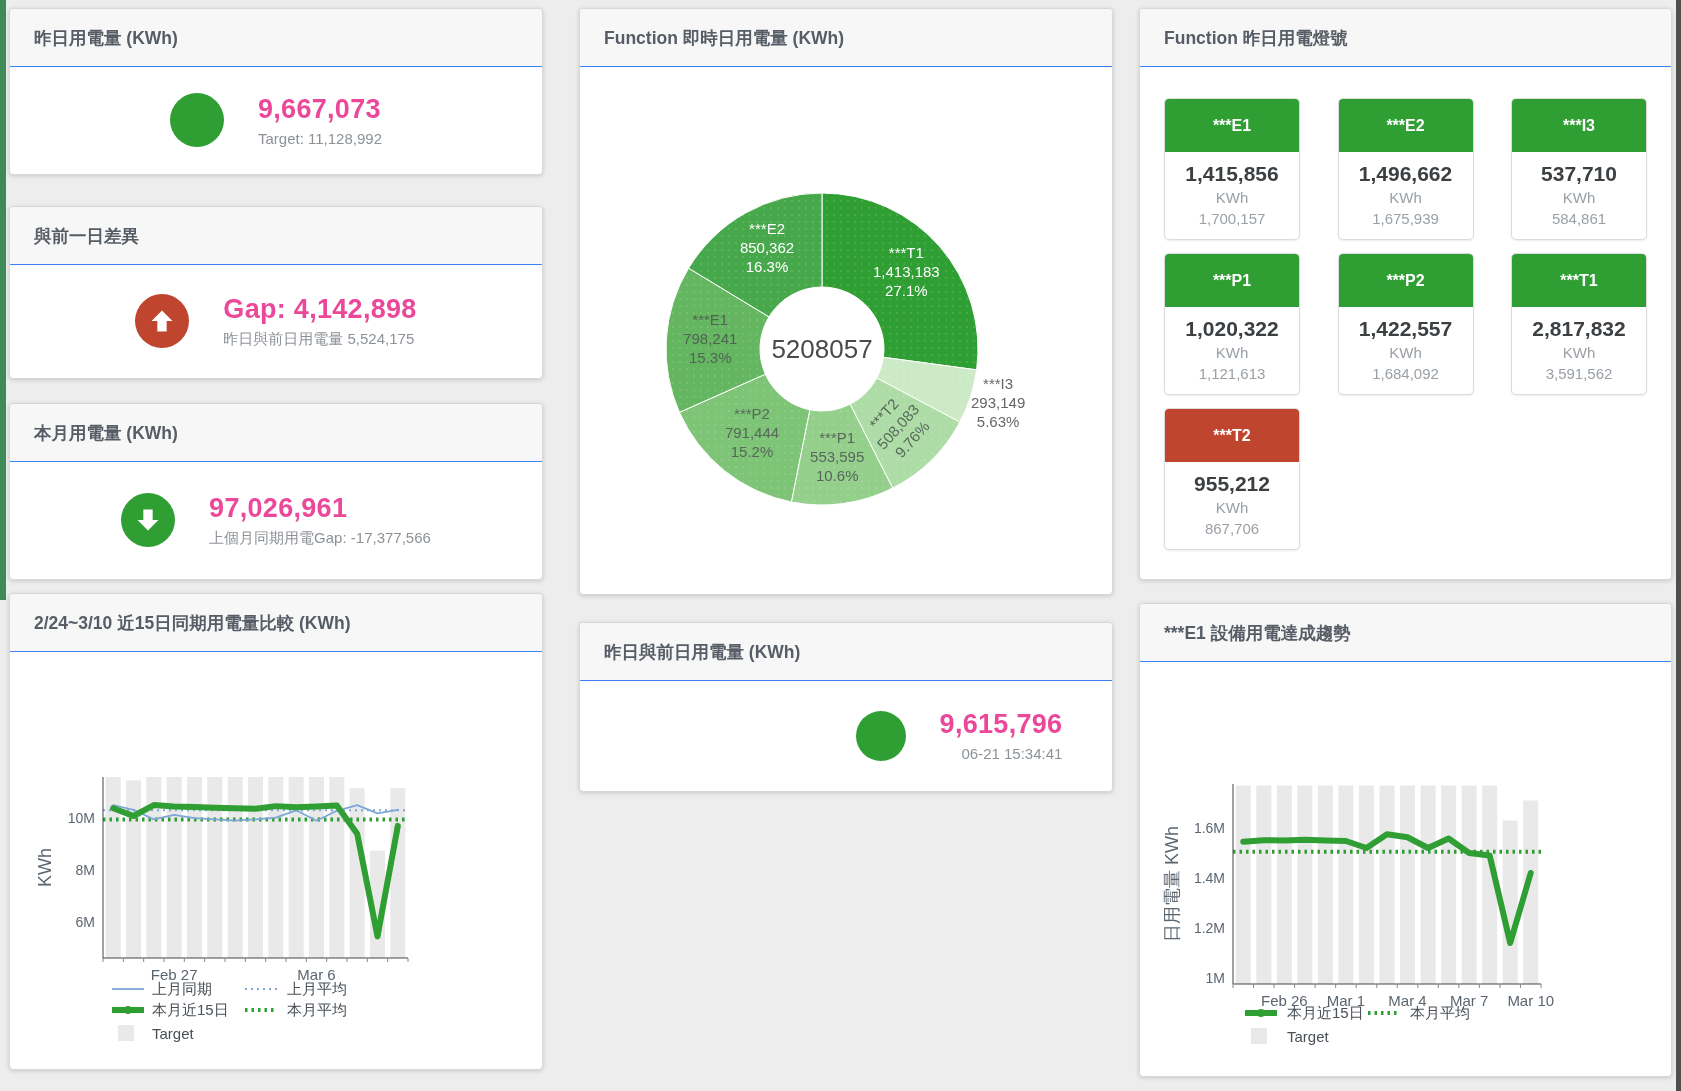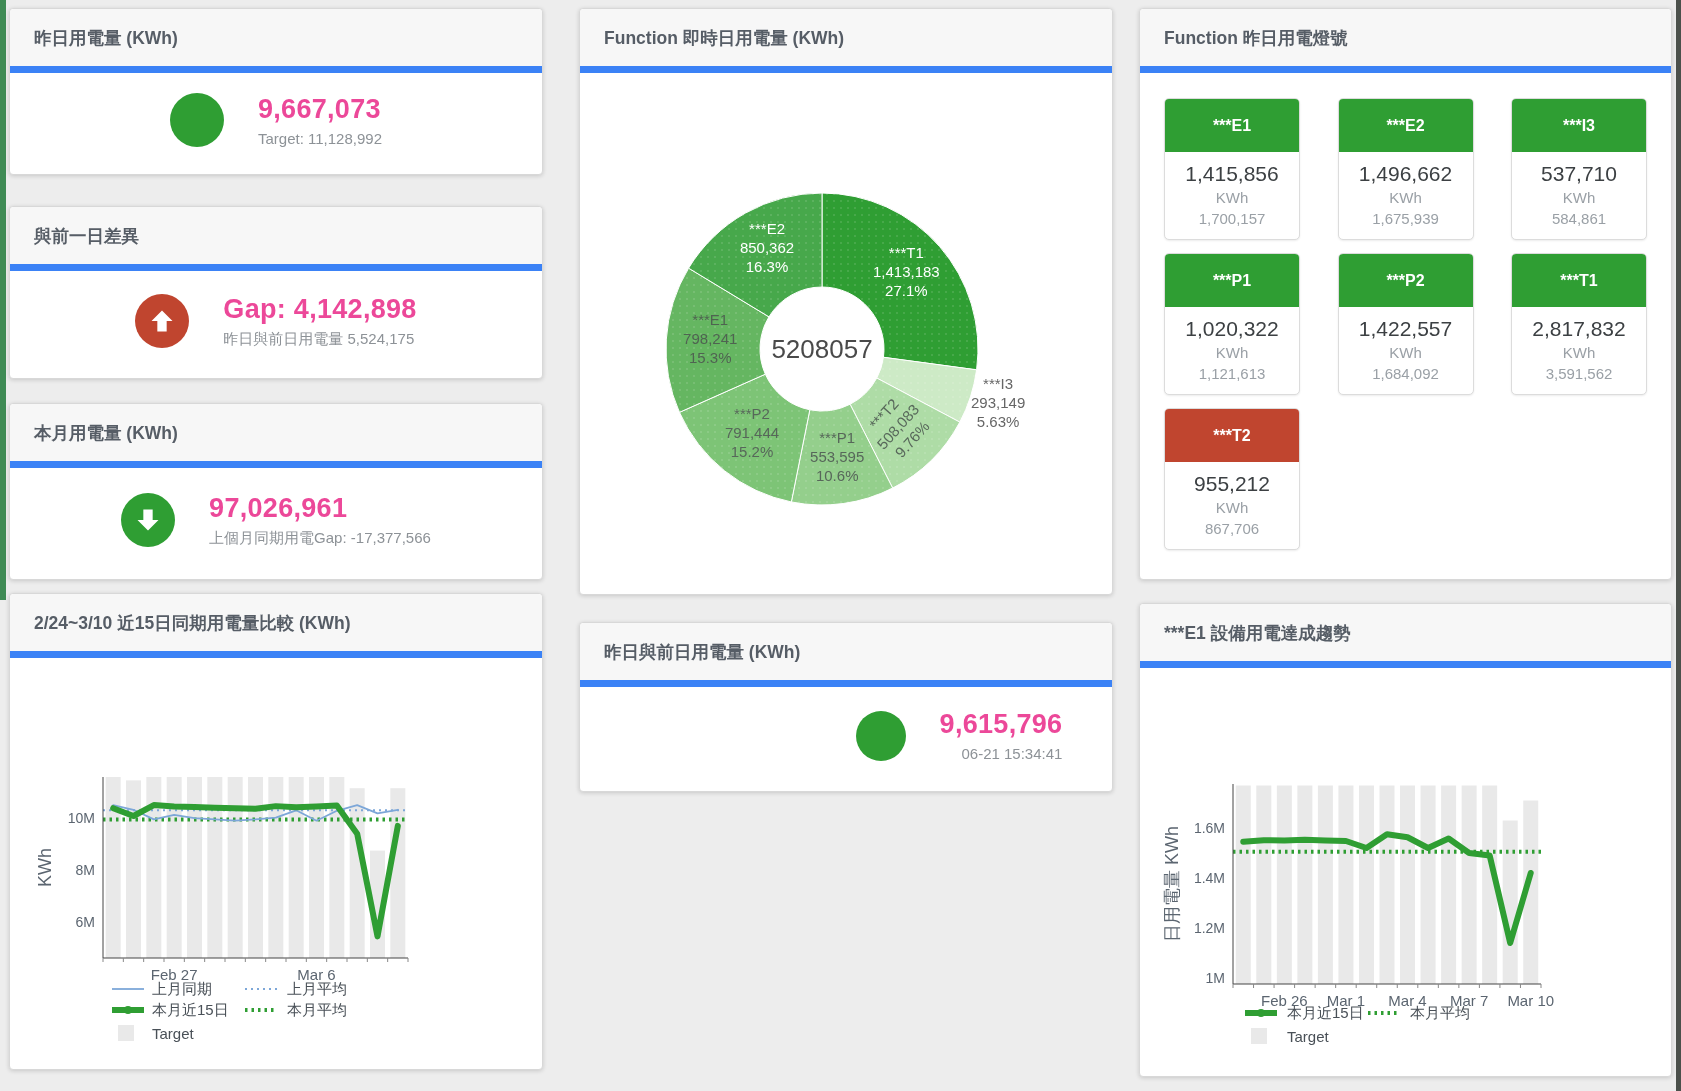--- a/index.html
+++ b/index.html
@@ -2,21 +2,21 @@
 <html><head>
 <meta charset="utf-8">
 <style>
   html,body{margin:0;padding:0;}
   #app{position:relative;width:1681px;height:1091px;background:#ededed;
        font-family:"Liberation Sans","DejaVu Sans",sans-serif;overflow:hidden;}
   .edge-left{position:absolute;left:0;top:0;width:6px;height:600px;background:#3f8b55;}
   .edge-right{position:absolute;right:0;top:0;width:5px;height:1091px;background:#4b504b;}
   .card{position:absolute;background:#fff;border:1px solid #d8d8d8;border-radius:4px;
         box-shadow:0 1px 4px rgba(0,0,0,0.16);}
-  .card-header{height:57px;background:#f7f7f7;border-bottom:7px solid #3b82f6;
+  .card-header{height:57px;background:#f7f7f7;border-bottom:1px solid #3b82f6;
         border-radius:4px 4px 0 0;display:flex;align-items:center;padding:0 24px;
         font-size:17.5px;font-weight:700;color:#565d66;}
   .card-body{position:absolute;left:0;right:0;top:57px;bottom:0;display:flex;
         align-items:center;justify-content:center;}
   .stat-row{display:flex;align-items:center;gap:34px;}
   .ind{width:54px;height:54px;border-radius:50%;display:flex;align-items:center;justify-content:center;flex:0 0 auto;}
   .ind.green{background:#2f9e33;}
   .ind.red{background:#c0452f;}
   .stat-val{font-size:27px;font-weight:700;color:#ec4899;letter-spacing:.3px;}
   .stat-sub{font-size:15px;color:#8d9297;margin-top:5px;}
@@ -24,21 +24,21 @@
   .est-shift .stat-text{text-align:right;}
   .tiles{position:absolute;left:0;right:0;top:57px;bottom:0;padding:32px 24px 0;
         display:flex;flex-wrap:wrap;justify-content:space-between;align-content:flex-start;}
   .tile{width:134px;background:#fff;border:1px solid #dcdcdc;border-radius:5px;
         text-align:center;margin-bottom:13px;box-shadow:0 1px 2px rgba(0,0,0,0.08);}
   .tile-head{height:53px;line-height:53px;border-radius:4px 4px 0 0;color:#fff;
         font-weight:700;font-size:16px;
         background-image:radial-gradient(rgba(255,255,255,0.22) 1px,transparent 1.6px);
         background-size:7px 7px;}
   .tile-body{padding:10px 4px 12px;}
-  .tile-val{font-size:21px;font-weight:400;color:#3c4043;}
+  .tile-val{font-size:21px;font-weight:700;color:#3c4043;}
   .tile-unit{font-size:15px;color:#9aa0a6;margin-top:3px;}
   .tile-target{font-size:15px;color:#9aa0a6;margin-top:4px;}
   svg.chart{position:absolute;left:0;top:57px;}
   svg text{font-family:"Liberation Sans","DejaVu Sans",sans-serif;}
 </style>
 </head>
 <body>
 
 <div id="app">
   <div class="edge-left"></div>

